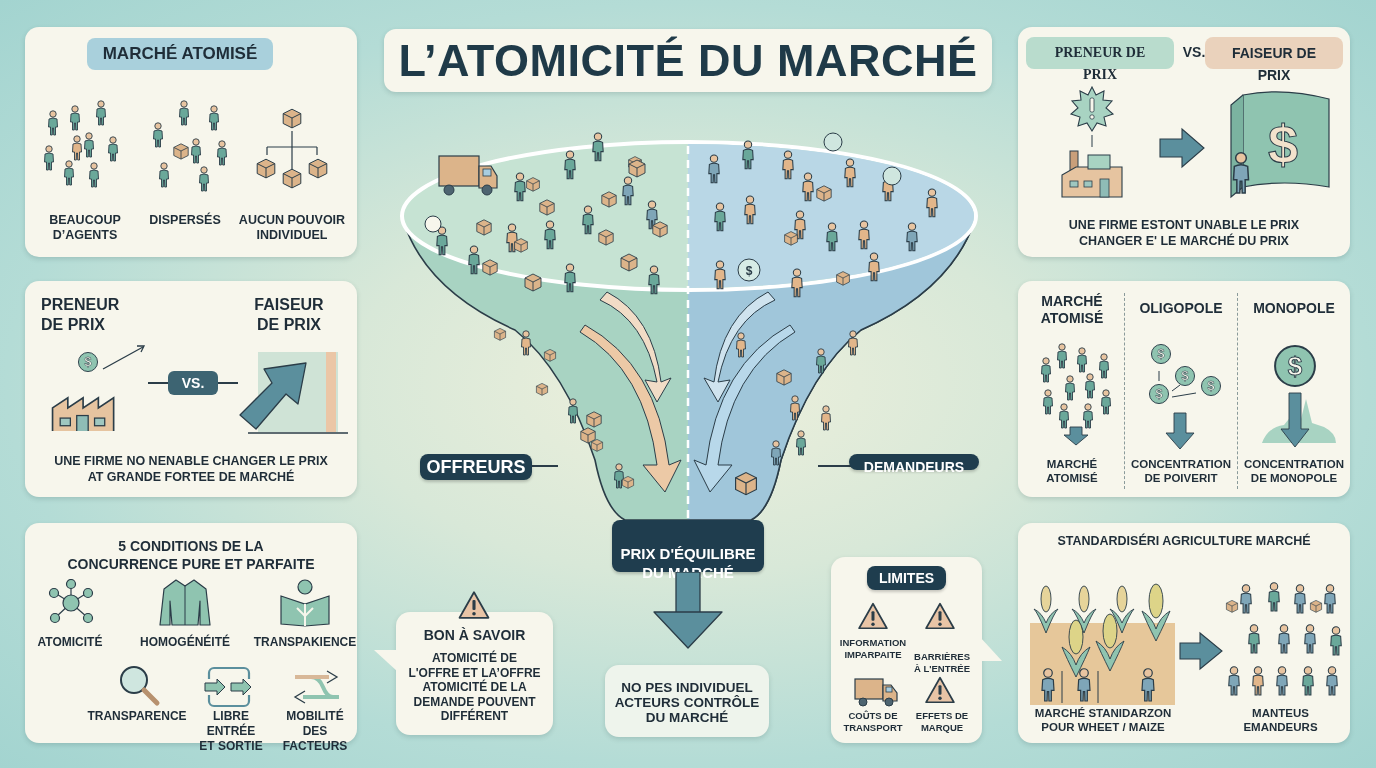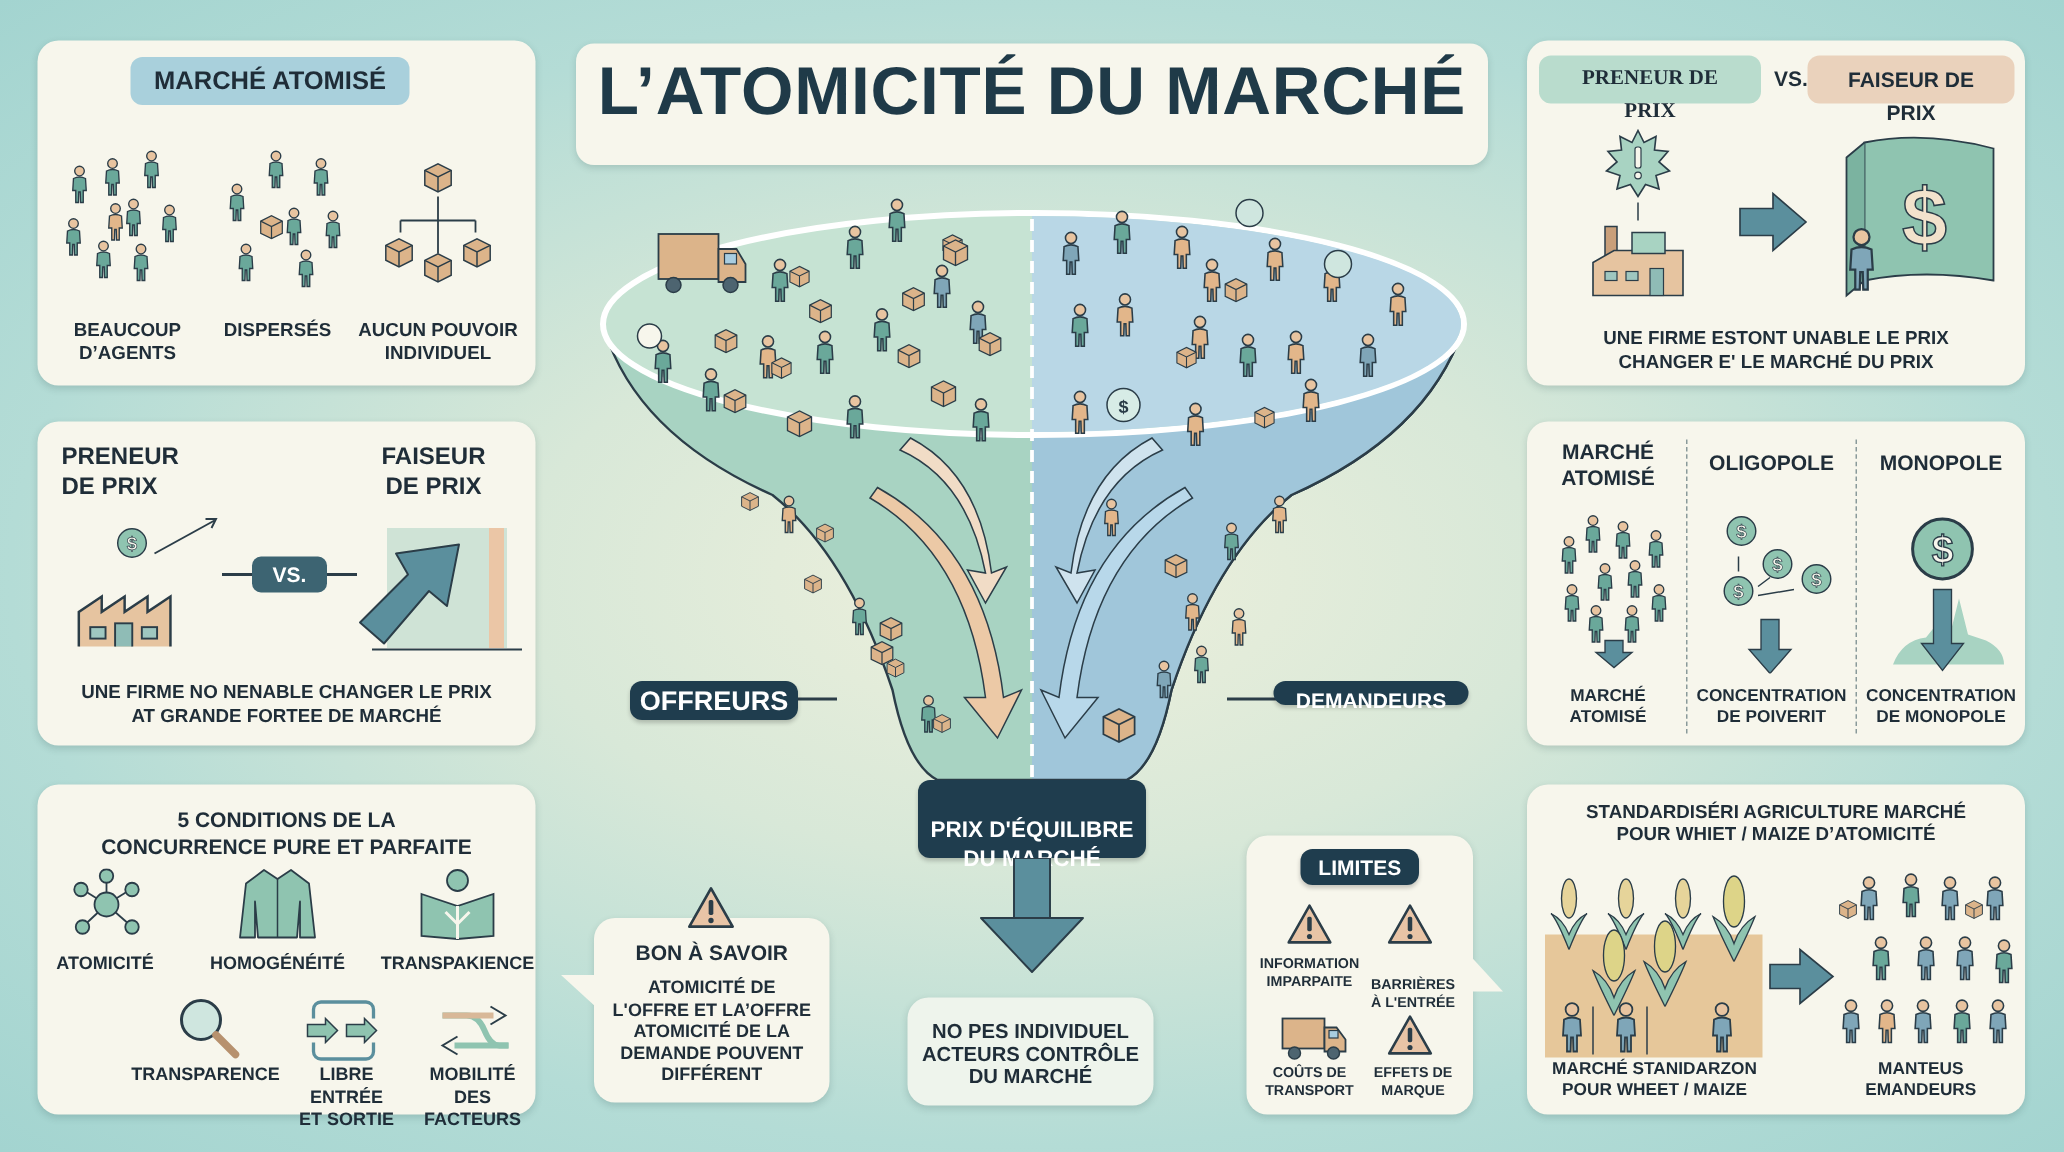--- a/index.html
+++ b/index.html
@@ -60,21 +60,21 @@
     <symbol id="factory" viewBox="0 0 70 44">
       <path d="M4 42 L4 18 L16 10 L16 18 L28 10 L28 18 L40 10 L40 18 L52 10 L52 42 Z" fill="#e6c4a0" stroke="#2b3d48" stroke-width="1.3"></path>
       <rect x="10" y="26" width="8" height="6" fill="#9fc7c0" stroke="#2b3d48" stroke-width="1"></rect>
       <rect x="37" y="26" width="8" height="6" fill="#9fc7c0" stroke="#2b3d48" stroke-width="1"></rect>
       <rect x="23" y="24" width="9" height="18" fill="#8fbcb6" stroke="#2b3d48" stroke-width="1"></rect>
       <line x1="0" y1="42" x2="70" y2="42" stroke="#2b3d48" stroke-width="1.5"></line>
     </symbol>
   </defs>
 </svg>
 
-<div class="card" style="left:384px;top:29px;width:608px;height:81px;border-radius:12px;background:#f7f6ec;">
+<div class="card" style="left:384px;top:29px;width:608px;height:63px;border-radius:12px;background:#f7f6ec;">
   <div style="font-weight:700;font-size:45px;line-height:63px;text-align:center;color:#1f3a48;letter-spacing:0.5px;">L’ATOMICITÉ DU MARCHÉ</div>
 </div>
 
 <div class="card" style="left:25px;top:27px;width:332px;height:230px;">
   <div class="pill" style="position:absolute;left:62px;top:11px;width:186px;height:32px;background:#a9d0dc;text-align:center;font-size:17px;line-height:22px;">
     <span>MARCHÉ ATOMISÉ</span>
   </div>
 
   <div class="abs" style="left:18px;top:73px;width:90px;height:105px;">
     <svg width="90" height="105">
@@ -511,21 +511,20 @@
   </div>
   <div class="lbl" style="left:221px;top:176px;width:110px;font-size:11.5px;line-height:14px;">
     <div>CONCENTRATION</div>
       <div>DE MONOPOLE</div>
   </div>
 </div>
 
 <div class="card" style="left:1018px;top:523px;width:332px;height:220px;">
   <div class="lbl" style="left:4px;top:11px;width:324px;font-size:12.5px;line-height:15px;">
     <div>STANDARDISÉRI AGRICULTURE MARCHÉ</div>
-      <div>POUR WHIET / MAIZE D’ATOMICITÉ</div>
   </div>
   <div class="abs" style="left:12px;top:58px;">
     <svg width="150" height="125">
       <rect x="0" y="42" width="145" height="82" fill="#e6c79a"></rect>
       <g stroke="#2b3d48" stroke-width="0.9">
         <g transform="translate(4,2)">
             <path d="M12 50 Q4 30 0 26 Q8 30 12 40 Q16 30 24 26 Q20 30 12 50" fill="#8fc4b0"></path>
             <ellipse cx="12" cy="16" rx="5" ry="13" fill="#e6d49a"></ellipse>
           </g>
         <g transform="translate(42,2)">

